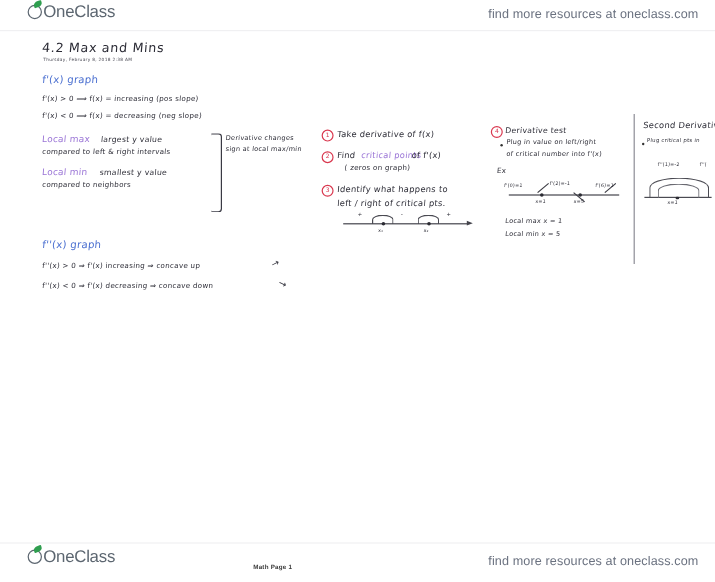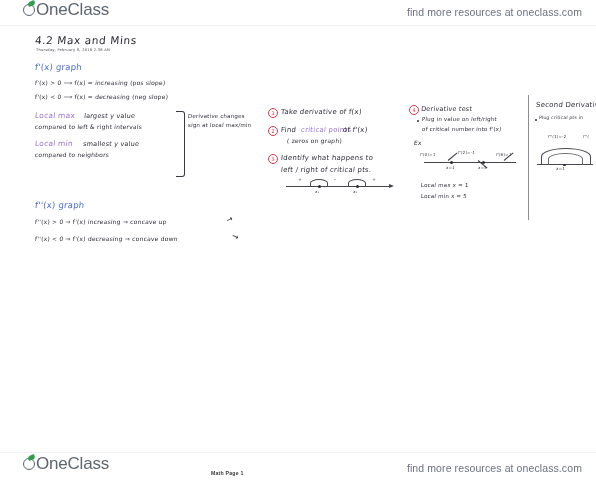--- a/index.html
+++ b/index.html
@@ -24,21 +24,21 @@
   .brand .mark{position:relative;width:15px;height:17px;}
   .brand .mark .ring{
     position:absolute;left:1px;top:3px;width:12px;height:12px;
     border:1.4px solid #5c6670;border-radius:50%;box-sizing:border-box;
   }
   .brand .mark .leaf{
     position:absolute;left:6px;top:0px;width:7px;height:5px;background:#2f9e4f;
     border-radius:60% 10% 60% 10%;transform:rotate(-18deg);
   }
   .brand .word{
-    font-size:17px;letter-spacing:-.2px;color:#5c6670;line-height:17px;
+    font-size:14px;letter-spacing:-.2px;color:#5c6670;line-height:17px;
     margin-left:-1px;font-family:"Liberation Sans",sans-serif;
   }
   .promo{
     position:absolute;right:14px;font-size:10.5px;color:#6b7280;letter-spacing:.1px;
   }
   .promo.top{top:6px;}
   .promo.bottom{top:462px;}
   .pagelabel{
     position:absolute;left:211px;top:470px;font-size:5.2px;color:#3a3a3a;
     letter-spacing:.2px;font-weight:bold;

